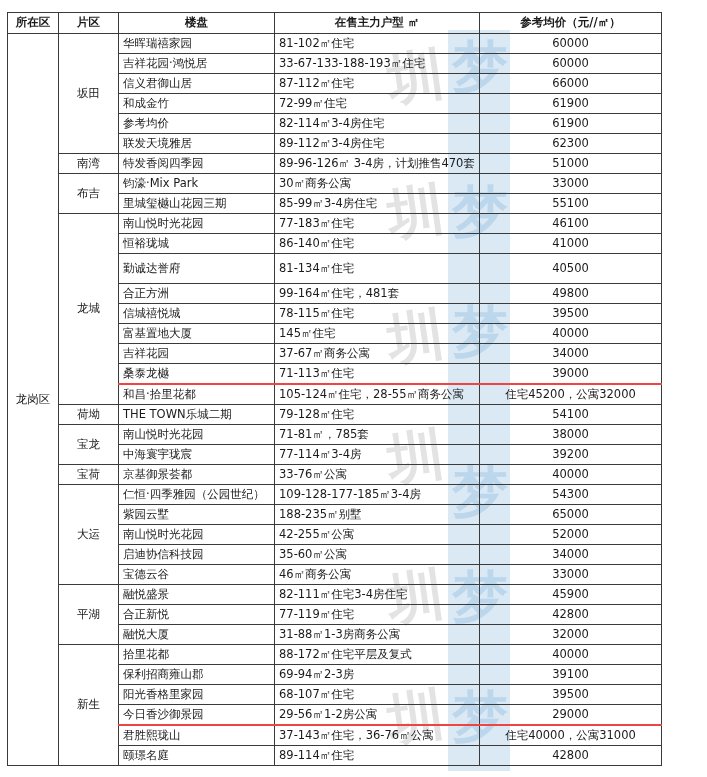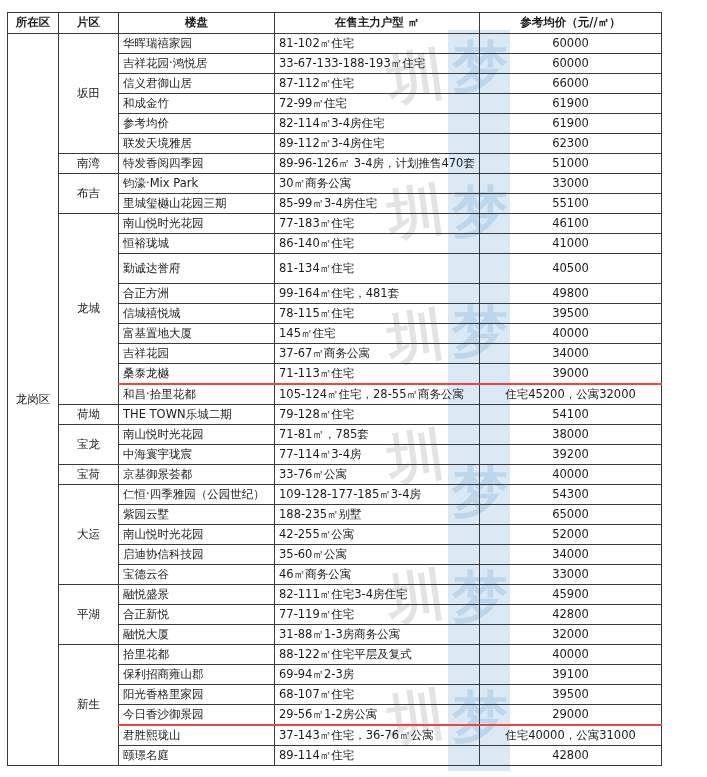--- a/index.html
+++ b/index.html
@@ -217,21 +217,21 @@
         <td class="c-center">42800</td>
       </tr>
       <tr>
         <td>融悦大厦</td>
         <td>31-88㎡1-3房商务公寓</td>
         <td class="c-center">32000</td>
       </tr>
       <tr>
         <td rowspan="6" class="c-center">新生</td>
         <td>拾里花都</td>
-        <td>88-122㎡住宅平层及复式</td>
+        <td>88-172㎡住宅平层及复式</td>
         <td class="c-center">40000</td>
       </tr>
       <tr>
         <td>保利招商雍山郡</td>
         <td>69-94㎡2-3房</td>
         <td class="c-center">39100</td>
       </tr>
       <tr>
         <td>阳光香格里家园</td>
         <td>68-107㎡住宅</td>

